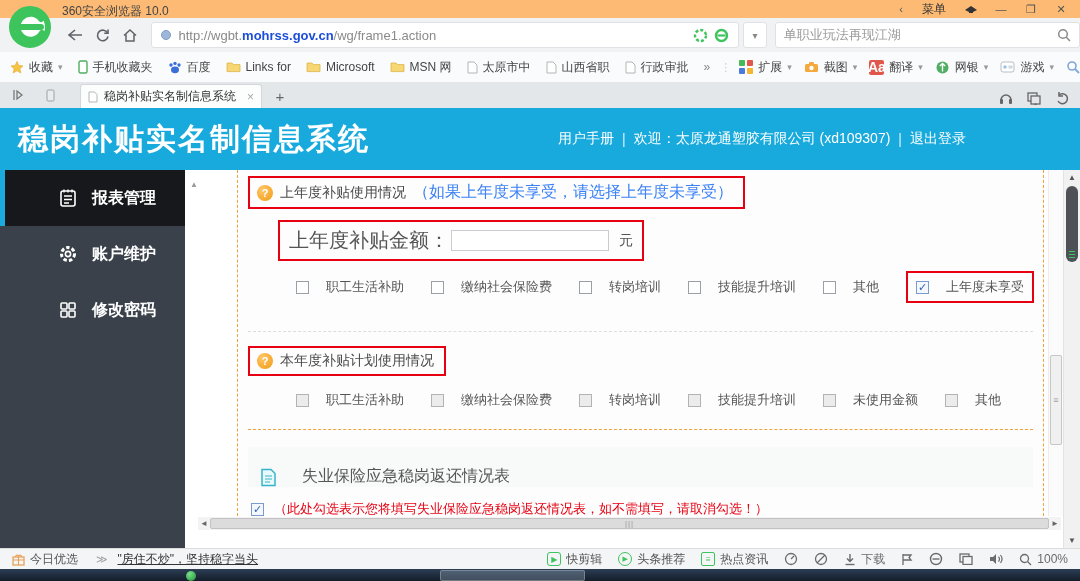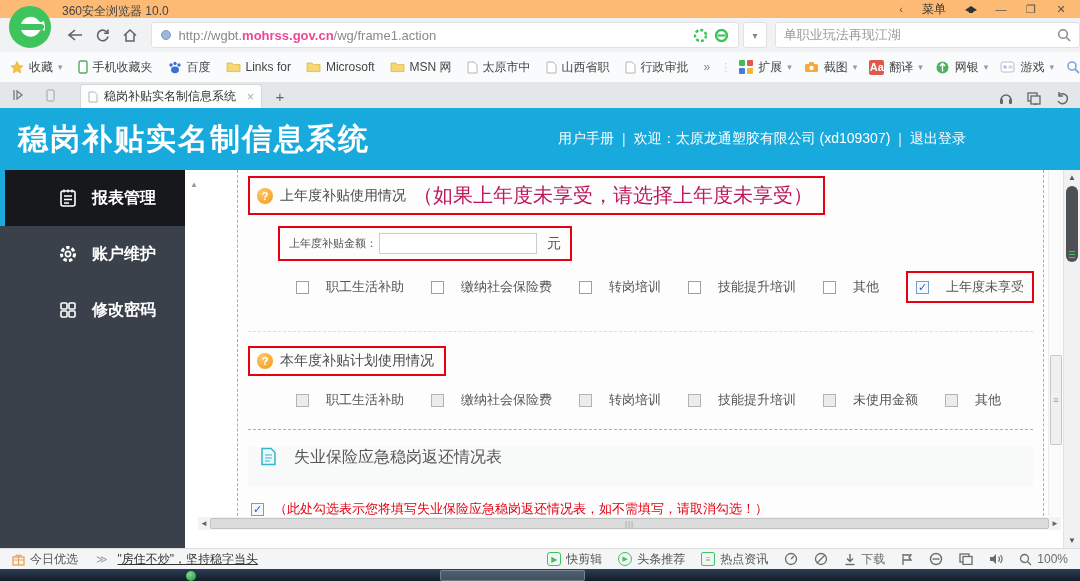--- a/index.html
+++ b/index.html
@@ -16,38 +16,38 @@
   .menu-chev { color:#999; font-size:11px; }
   .wc-btn { width:26px; height:16px; display:flex; align-items:center; justify-content:center; color:#555; font-size:11px; }
 
   
   .navbar { height:34px; flex:none; background:#f0f2f4; display:flex; align-items:center; padding-left:62px; }
   .nav-btn { width:26px; height:26px; display:flex; align-items:center; justify-content:center; color:#5f6368; margin-right:2px; }
   .urlbox { width:600px; height:26px; background:#fff; border:1px solid #dfe1e5; border-radius:3px;
     display:flex; align-items:center; padding:0 9px; margin-left:6px; font-size:13px; }
   .globe-dot { width:10px; height:10px; border-radius:50%; background:#9fb6d8; border:1px solid #7d9cc4; margin-right:8px; flex:none; }
   .url-prefix,.url-path { color:#8a8a8a; }
-  .url-domain { color:#ec4899; font-weight:bold; }
+  .url-domain { color:#1d4ed8; font-weight:bold; }
   .url-right-icons { margin-left:auto; display:flex; align-items:center; gap:6px; }
   .mini-green { width:15px; height:15px; }
   .url-drop { width:24px; height:26px; background:#fff; border:1px solid #dfe1e5; border-radius:3px; margin-left:4px;
     display:flex; align-items:center; justify-content:center; color:#888; font-size:10px; }
   .searchbox { width:311px; height:26px; background:#fff; border:1px solid #dfe1e5; border-radius:3px; margin-left:8px;
     display:flex; align-items:center; padding:0 8px; font-size:13px; color:#9a9a9a; }
   .searchbox .q { margin-left:auto; }
 
   
   .bookmarksbar { height:30px; flex:none; background:#fafbfc; display:flex; align-items:center; padding:0 10px; font-size:12px; color:#444; }
   .bm-item { display:flex; align-items:center; gap:5px; margin-right:15px; white-space:nowrap; }
   .bm-caret { color:#999; font-size:9px; }
   .bm-overflow { color:#888; margin-right:10px; }
   .bm-right { margin-left:auto; display:flex; align-items:center; }
   .bm-sep { color:#ccc; margin-right:8px; font-size:11px; }
   .bm-right .bm-item { margin-right:12px; }
-  .aa-box { width:15px; height:15px; background:#e2574c; color:#fff; border-radius:2px; font-size:11px; font-weight:bold;
+  .aa-box { width:15px; height:15px; background:#e2574c; color:#fff; border-radius:2px; font-size:14px; font-weight:bold;
     display:flex; align-items:center; justify-content:center; }
   .ext-grid { width:14px; height:14px; display:grid; grid-template-columns:6px 6px; grid-template-rows:6px 6px; gap:2px; }
   .ext-grid i { border-radius:1px; }
 
   
   .tabbar { height:26px; flex:none; background:#e4e7ea; display:flex; align-items:flex-end; position:relative; }
   .tab-side-btn { width:24px; height:22px; display:flex; align-items:center; justify-content:center; color:#777; margin:0 2px 2px 6px; }
   .tab { width:182px; height:24px; background:#fcfdfd; border:1px solid #d4d8db; border-bottom:none; border-radius:3px 3px 0 0;
     display:flex; align-items:center; padding:0 7px; margin-left:16px; font-size:12px; color:#333; }
   .tab-title { margin-left:6px; overflow:hidden; white-space:nowrap; flex:1; }
@@ -71,40 +71,40 @@
   .content { flex:1; position:relative; background:#fff; overflow:hidden; }
   .mini-up { position:absolute; left:5px; top:10px; color:#9a9a9a; font-size:8px; }
   .frame { position:absolute; left:52px; right:36px; top:0; bottom:32px;
     border-left:1px dashed #efa23b; border-right:1px dashed #efa23b; padding:0 10px; background:#fdfdfd; }
 
   .redbox { border:2px solid #e60012; }
   .sec-head { display:inline-flex; align-items:center; gap:7px; padding:4px 10px 4px 7px; background:#fdfdfd; }
   .q-icon { width:16px; height:16px; border-radius:50%; background:radial-gradient(circle at 35% 30%, #ffc76a, #f29a12);
     color:#fff; font-size:11px; font-weight:bold; display:flex; align-items:center; justify-content:center; flex:none; }
   .sec-title { font-size:14px; color:#4a4a4a; }
-  .sec-hint { font-size:20px; color:#be185d; }
+  .sec-hint { font-size:16px; color:#3b82f6; }
 
   .sec1 { padding-top:6px; height:162px; border-bottom:1px dashed #ddd; }
   .amount-row { margin:11px 0 0 30px; display:inline-flex; align-items:center; padding:5px 9px; background:#fdfdfd; }
-  .amount-label { font-size:11px; color:#555; }
+  .amount-label { font-size:20px; color:#555; }
   .amount-input { width:158px; height:21px; border:1px solid #c9cdd1; background:#fff; margin-left:2px; font-size:13px; padding:0 4px; }
   .amount-unit { font-size:14px; color:#555; margin-left:10px; }
 
   .cbrow { margin:17px 0 0 48px; display:flex; align-items:center; gap:27px; font-size:13px; color:#555; }
   .cbi { display:flex; align-items:center; gap:17px; white-space:nowrap;justify-content:space-between; }
   .cb { width:13px; height:13px; border:1px solid #9aa0a6; background:#fff; flex:none;
     display:flex; align-items:center; justify-content:center; font-size:11px; line-height:1; }
   .cb.checked { border-color:#7a9bd0; background:#f4f8fd; color:#2a62b8; font-weight:bold; }
   .cb.disabled { background:#ececec; border-color:#b3b3b3; }
   .cb-red-wrap { padding:5px 8px; margin:-7px 0; }
 
   .sec2 { padding-top:14px; height:98px; border-bottom:1px dashed #efa23b; }
   .sec2 .cbrow { margin-top:15px; }
 
-  .report-head { margin-top:17px; height:40px; background:#f8f9f9; display:flex; align-items:flex-start; gap:17px;
+  .report-head { margin-top:17px; height:40px; background:#f8f9f9; display:flex; align-items:flex-end; gap:25px;
     padding-left:12px; font-size:16px; color:#555; }
   .note-row { margin-top:13px; display:flex; align-items:center; gap:10px; padding-left:3px; font-size:13px; color:#e60012; }
 
   
   .vscroll-outer { position:absolute; right:0; top:0; bottom:0; width:17px; background:#f1f1f1; border-left:1px solid #e3e3e3; }
   .vs-arrow { position:absolute; left:0; right:0; text-align:center; color:#555; font-size:8px; }
   .thumb-dark { position:absolute; left:2px; right:2px; top:16px; height:76px; background:#4e5257; border-radius:7px; }
   .thumb-dark::after { content:""; position:absolute; left:3px; right:3px; bottom:4px; height:7px;
     background:repeating-linear-gradient(#3cc45e 0 1px, transparent 1px 3px); }
   .vscroll-inner { position:absolute; right:17px; top:0; bottom:32px; width:15px; background:#fbfbfb; border-left:1px solid #ededed; }

